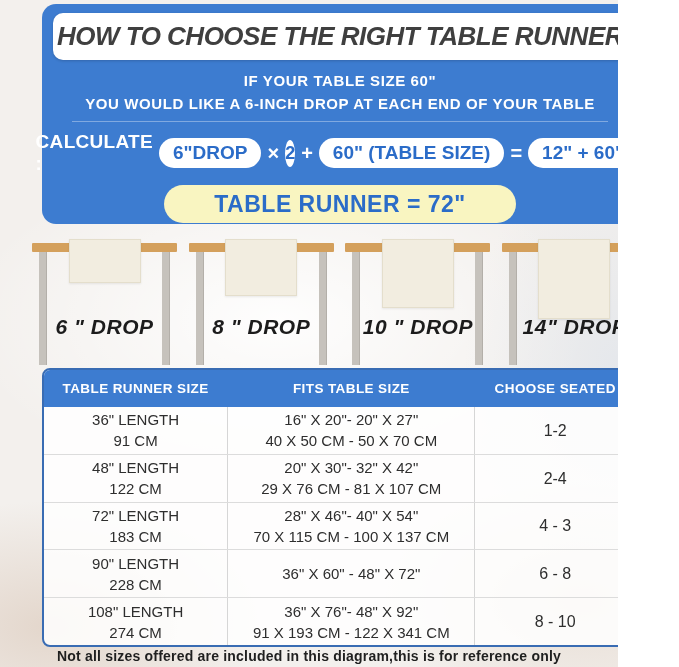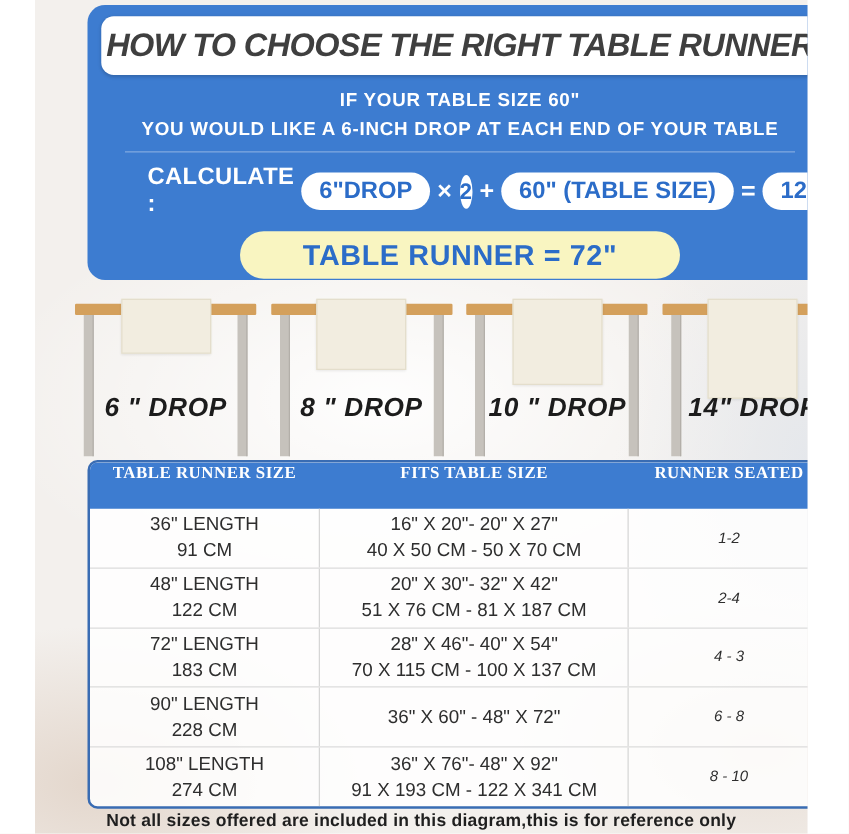--- a/index.html
+++ b/index.html
@@ -5,41 +5,40 @@
   html,body{margin:0;padding:0;}
   body{font-family:"Liberation Sans",sans-serif;}
   .canvas{
     position:relative;width:618px;height:667px;overflow:hidden;
     background-color:#f3f0ed;
     background-image:
       radial-gradient(ellipse 300px 180px at 8% 94%, rgba(214,193,176,.55), transparent 70%),
       radial-gradient(ellipse 280px 170px at 94% 90%, rgba(224,209,196,.6), transparent 70%),
       radial-gradient(ellipse 220px 300px at 100% 55%, rgba(223,228,235,.7), transparent 70%),
       radial-gradient(ellipse 420px 220px at 45% 48%, rgba(255,255,255,.92), transparent 75%);
-    margin-left: 28px;
   }
   
   .top-panel{
     position:absolute;left:42px;top:4px;width:596px;height:220px;
     background:#3d7cd0;border-radius:14px;box-sizing:border-box;
   }
   .title-box{
     margin:9px 11px 0;height:47px;background:#fff;border-radius:10px;
     display:flex;align-items:center;justify-content:center;
     box-shadow:0 1px 3px rgba(0,0,0,.18);
   }
   .title-box h1{
     margin:0;font-size:26px;font-weight:bold;font-style:italic;
     color:#3f3f3f;letter-spacing:-.5px;white-space:nowrap;
   }
   .subtitle{margin-top:9px;text-align:center;color:#fff;font-weight:bold;
     font-size:15px;letter-spacing:.6px;line-height:23px;}
   .panel-divider{height:1px;background:rgba(255,255,255,.35);margin:6px 30px 0;}
   .calc-row{
-    display:flex;align-items:center;justify-content:flex-start;gap:6px;margin-top:9px;padding-left:48px;
+    display:flex;align-items:center;justify-content:flex-end;gap:6px;margin-top:9px;padding-left:48px;
   }
   .calc-label{color:#fff;font-weight:bold;font-size:19px;letter-spacing:.3px;}
   .pill{
     background:#fff;color:#2b6cc8;font-weight:bold;font-size:19px;
     border-radius:17px;padding:4px 14px;white-space:nowrap;
   }
   .op{color:#fff;font-weight:bold;font-size:20px;}
   .circle{
     width:27px;height:27px;border-radius:50%;background:#fff;color:#2b6cc8;
     font-weight:bold;font-size:18px;display:flex;align-items:center;justify-content:center;
@@ -72,29 +71,29 @@
     position:absolute;left:0;right:0;bottom:26px;text-align:center;
     font-size:21px;font-weight:bold;font-style:italic;color:#1c1c1c;letter-spacing:.5px;
   }
   
   .size-table{
     position:absolute;left:42px;top:368px;width:595px;height:279px;
     border:2px solid #396cb3;border-radius:8px;box-sizing:border-box;
     overflow:hidden;background:rgba(255,255,255,.85);
     display:flex;flex-direction:column;
   }
-  .thead{display:flex;background:#3d7cd0;height:37px;flex:0 0 37px;font-family:Liberation Serif, serif;}
+  .thead{display:flex;background:#3d7cd0;height:37px;flex:0 0 37px;align-items:center;}
   .thead .tcell{color:#fff;font-weight:bold;font-size:13.5px;letter-spacing:.4px;}
   .trow{display:flex;flex:1;align-items:center;border-top:1px solid #dcdcdc;}
   .tcell{box-sizing:border-box;text-align:center;}
   .c1{width:31%;} .c2{width:42%;} .c3{width:27%;}
   .trow .c2{border-left:1px solid #d6d6d6;border-right:1px solid #d6d6d6;
     align-self:stretch;display:flex;flex-direction:column;justify-content:center;}
   .trow .tcell{font-size:15px;color:#2e2e2e;line-height:21px;}
-  .trow .c3{font-size:12px;font-style:italic;}
+  .trow .c3{font-size:16px;}
   
   .footnote{
     position:absolute;left:0;right:0;top:648px;text-align:center;
     font-size:14px;font-weight:600;color:#1f1f1f;letter-spacing:.2px;
   }
 </style>
 </head>
 <body>
 
 <div class="canvas">
@@ -151,21 +150,21 @@
       <div class="leg r"></div>
       <div class="runner"></div>
       <div class="drop-label">14" DROP</div>
     </div>
   </div>
 
   <div class="size-table">
     <div class="thead">
       <div class="tcell c1">TABLE RUNNER SIZE</div>
       <div class="tcell c2">FITS TABLE SIZE</div>
-      <div class="tcell c3">RUNNER SEATED</div>
+      <div class="tcell c3">CHOOSE SEATED</div>
     </div>
 
     <div class="trow" style="border-top:none">
       <div class="tcell c1">
         <div>36" LENGTH</div>
         <div>91 CM</div>
       </div>
       <div class="tcell c2">
         <div>16" X 20"- 20" X 27"</div>
         <div>40 X 50 CM - 50 X 70 CM</div>
@@ -173,21 +172,21 @@
       <div class="tcell c3">1-2</div>
     </div>
 
     <div class="trow">
       <div class="tcell c1">
         <div>48" LENGTH</div>
         <div>122 CM</div>
       </div>
       <div class="tcell c2">
         <div>20" X 30"- 32" X 42"</div>
-        <div>51 X 76 CM - 81 X 187 CM</div>
+        <div>29 X 76 CM - 81 X 107 CM</div>
       </div>
       <div class="tcell c3">2-4</div>
     </div>
 
     <div class="trow">
       <div class="tcell c1">
         <div>72" LENGTH</div>
         <div>183 CM</div>
       </div>
       <div class="tcell c2">

